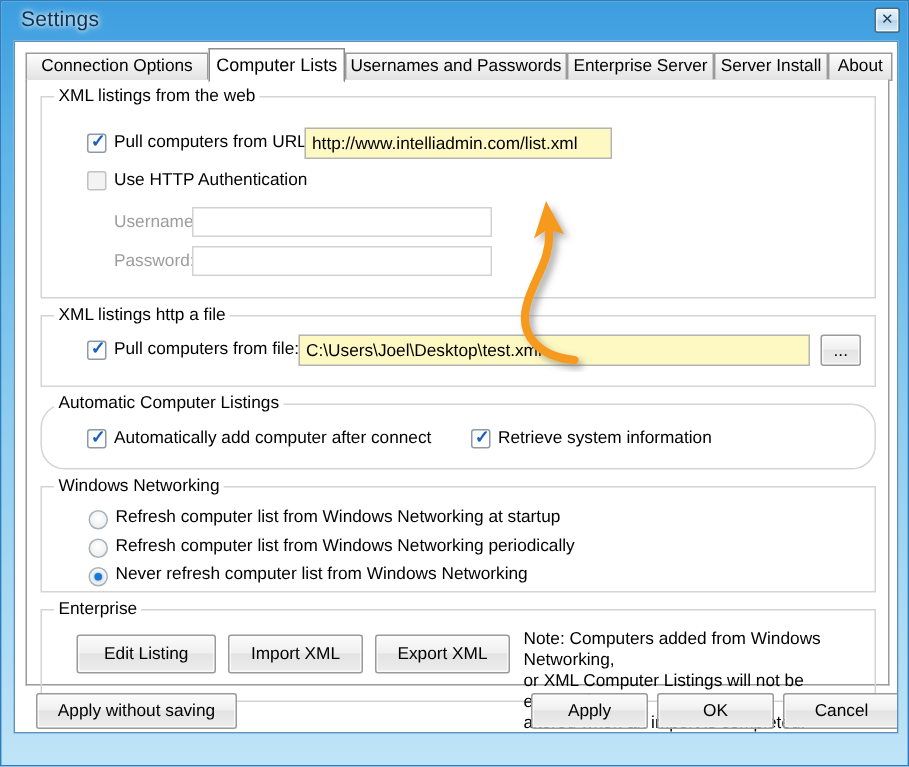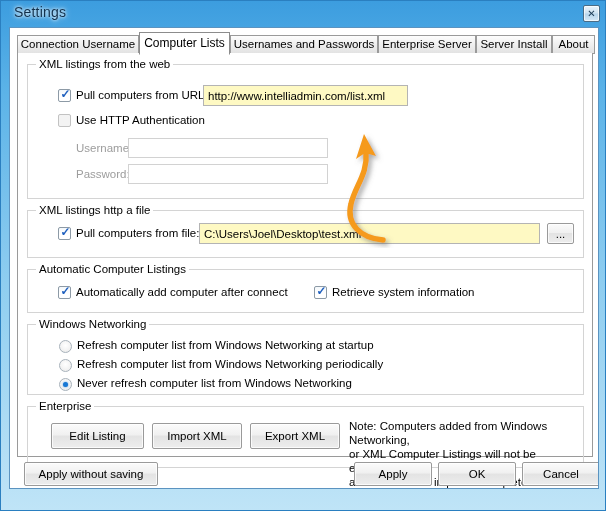--- a/index.html
+++ b/index.html
@@ -270,21 +270,21 @@
   <div class="titlebar">
     <div class="title-text">Settings</div>
     <div class="close-btn">
       <div class="close-glyph">✕</div>
     </div>
   </div>
 
   <div class="client">
 
     <div class="tabstrip">
-      <div class="tab" style="left:0px; width:122px;">Connection Username</div>
+      <div class="tab" style="left:0px; width:122px;">Connection Options</div>
       <div class="tab active" style="left:122px; width:91px;">Computer Lists</div>
       <div class="tab" style="left:213px; width:148px;">Usernames and Passwords</div>
       <div class="tab" style="left:361px; width:98px;">Enterprise Server</div>
       <div class="tab" style="left:459px; width:76px;">Server Install</div>
       <div class="tab" style="left:535px; width:43px;">About</div>
     </div>
 
     <div class="tabpage">
 
       <div class="group" style="left:9px; top:11px; width:557px; height:135px;">
@@ -313,21 +313,21 @@
 
         <div class="chk" style="left:30px; top:16px;">
           <div class="tick">✓</div>
         </div>
         <div class="lbl" style="left:48px; top:16px;">Pull computers from file:</div>
 
         <div class="input" style="left:171px; top:12px; width:341px; height:21px;">C:\Users\Joel\Desktop\test.xml</div>
         <div class="btn" style="left:519px; top:12px; width:27px; height:21px;">...</div>
       </div>
 
-      <div class="group" style="left:9px; top:216px; width:557px; height:44px;">
+      <div class="group" style="left:9px; top:216px; width:557px; height:44px;border-radius:16px;">
         <div class="group-title">Automatic Computer Listings</div>
 
         <div class="chk" style="left:30px; top:16px;">
           <div class="tick">✓</div>
         </div>
         <div class="lbl" style="left:48px; top:16px;">Automatically add computer after connect</div>
 
         <div class="chk" style="left:286px; top:16px;">
           <div class="tick">✓</div>
         </div>

